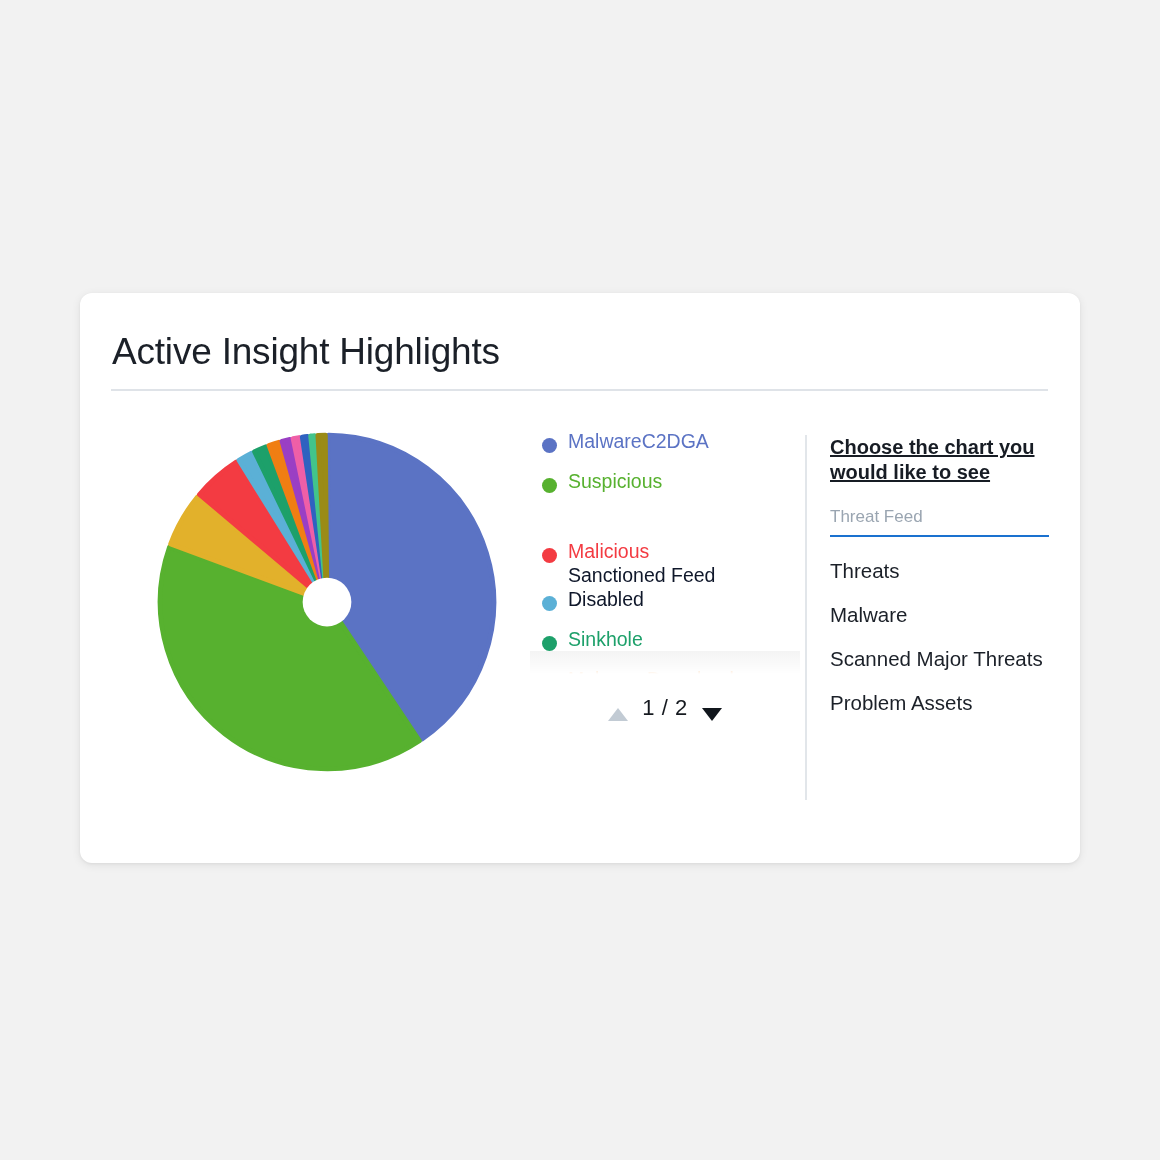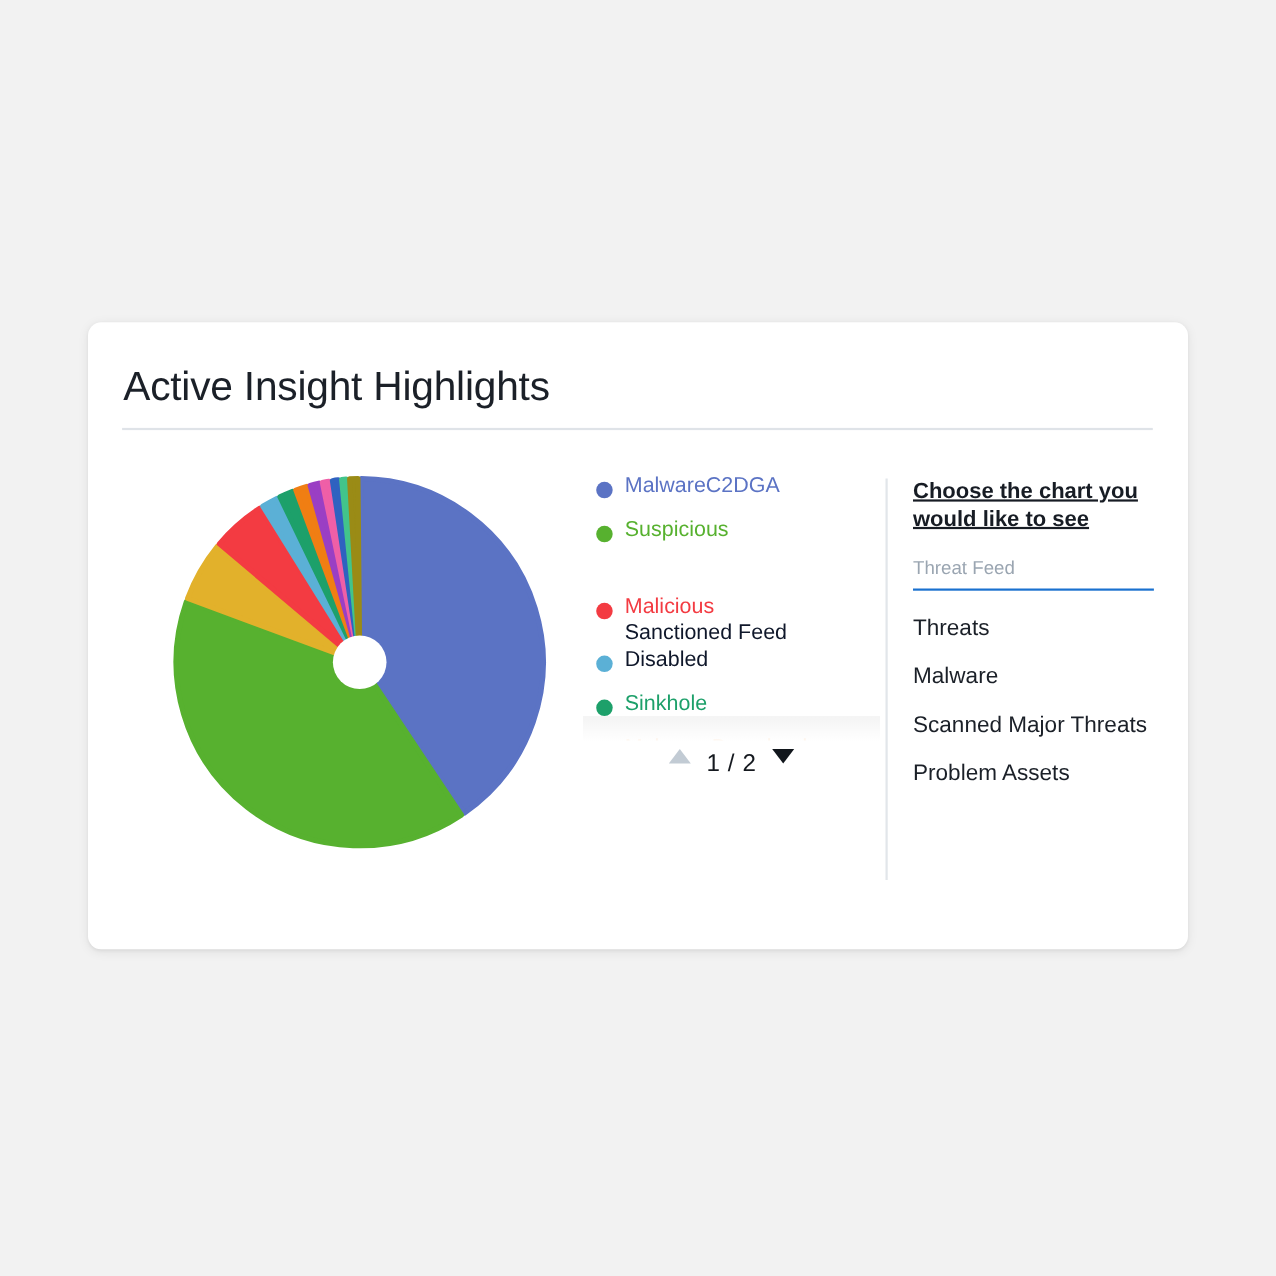--- a/index.html
+++ b/index.html
@@ -114,21 +114,21 @@
     pointer-events: none;
   }
 
   .pager {
     position: absolute;
     left: 0;
     top: 268px;
     width: 270px;
     height: 40px;
     display: flex;
-    align-items: flex-start;
+    align-items: flex-end;
     justify-content: center;
     gap: 14px;
   }
   .pager-arrow {
     width: 0;
     height: 0;
     border-left: 10px solid transparent;
     border-right: 10px solid transparent;
   }
   .pager-up {

